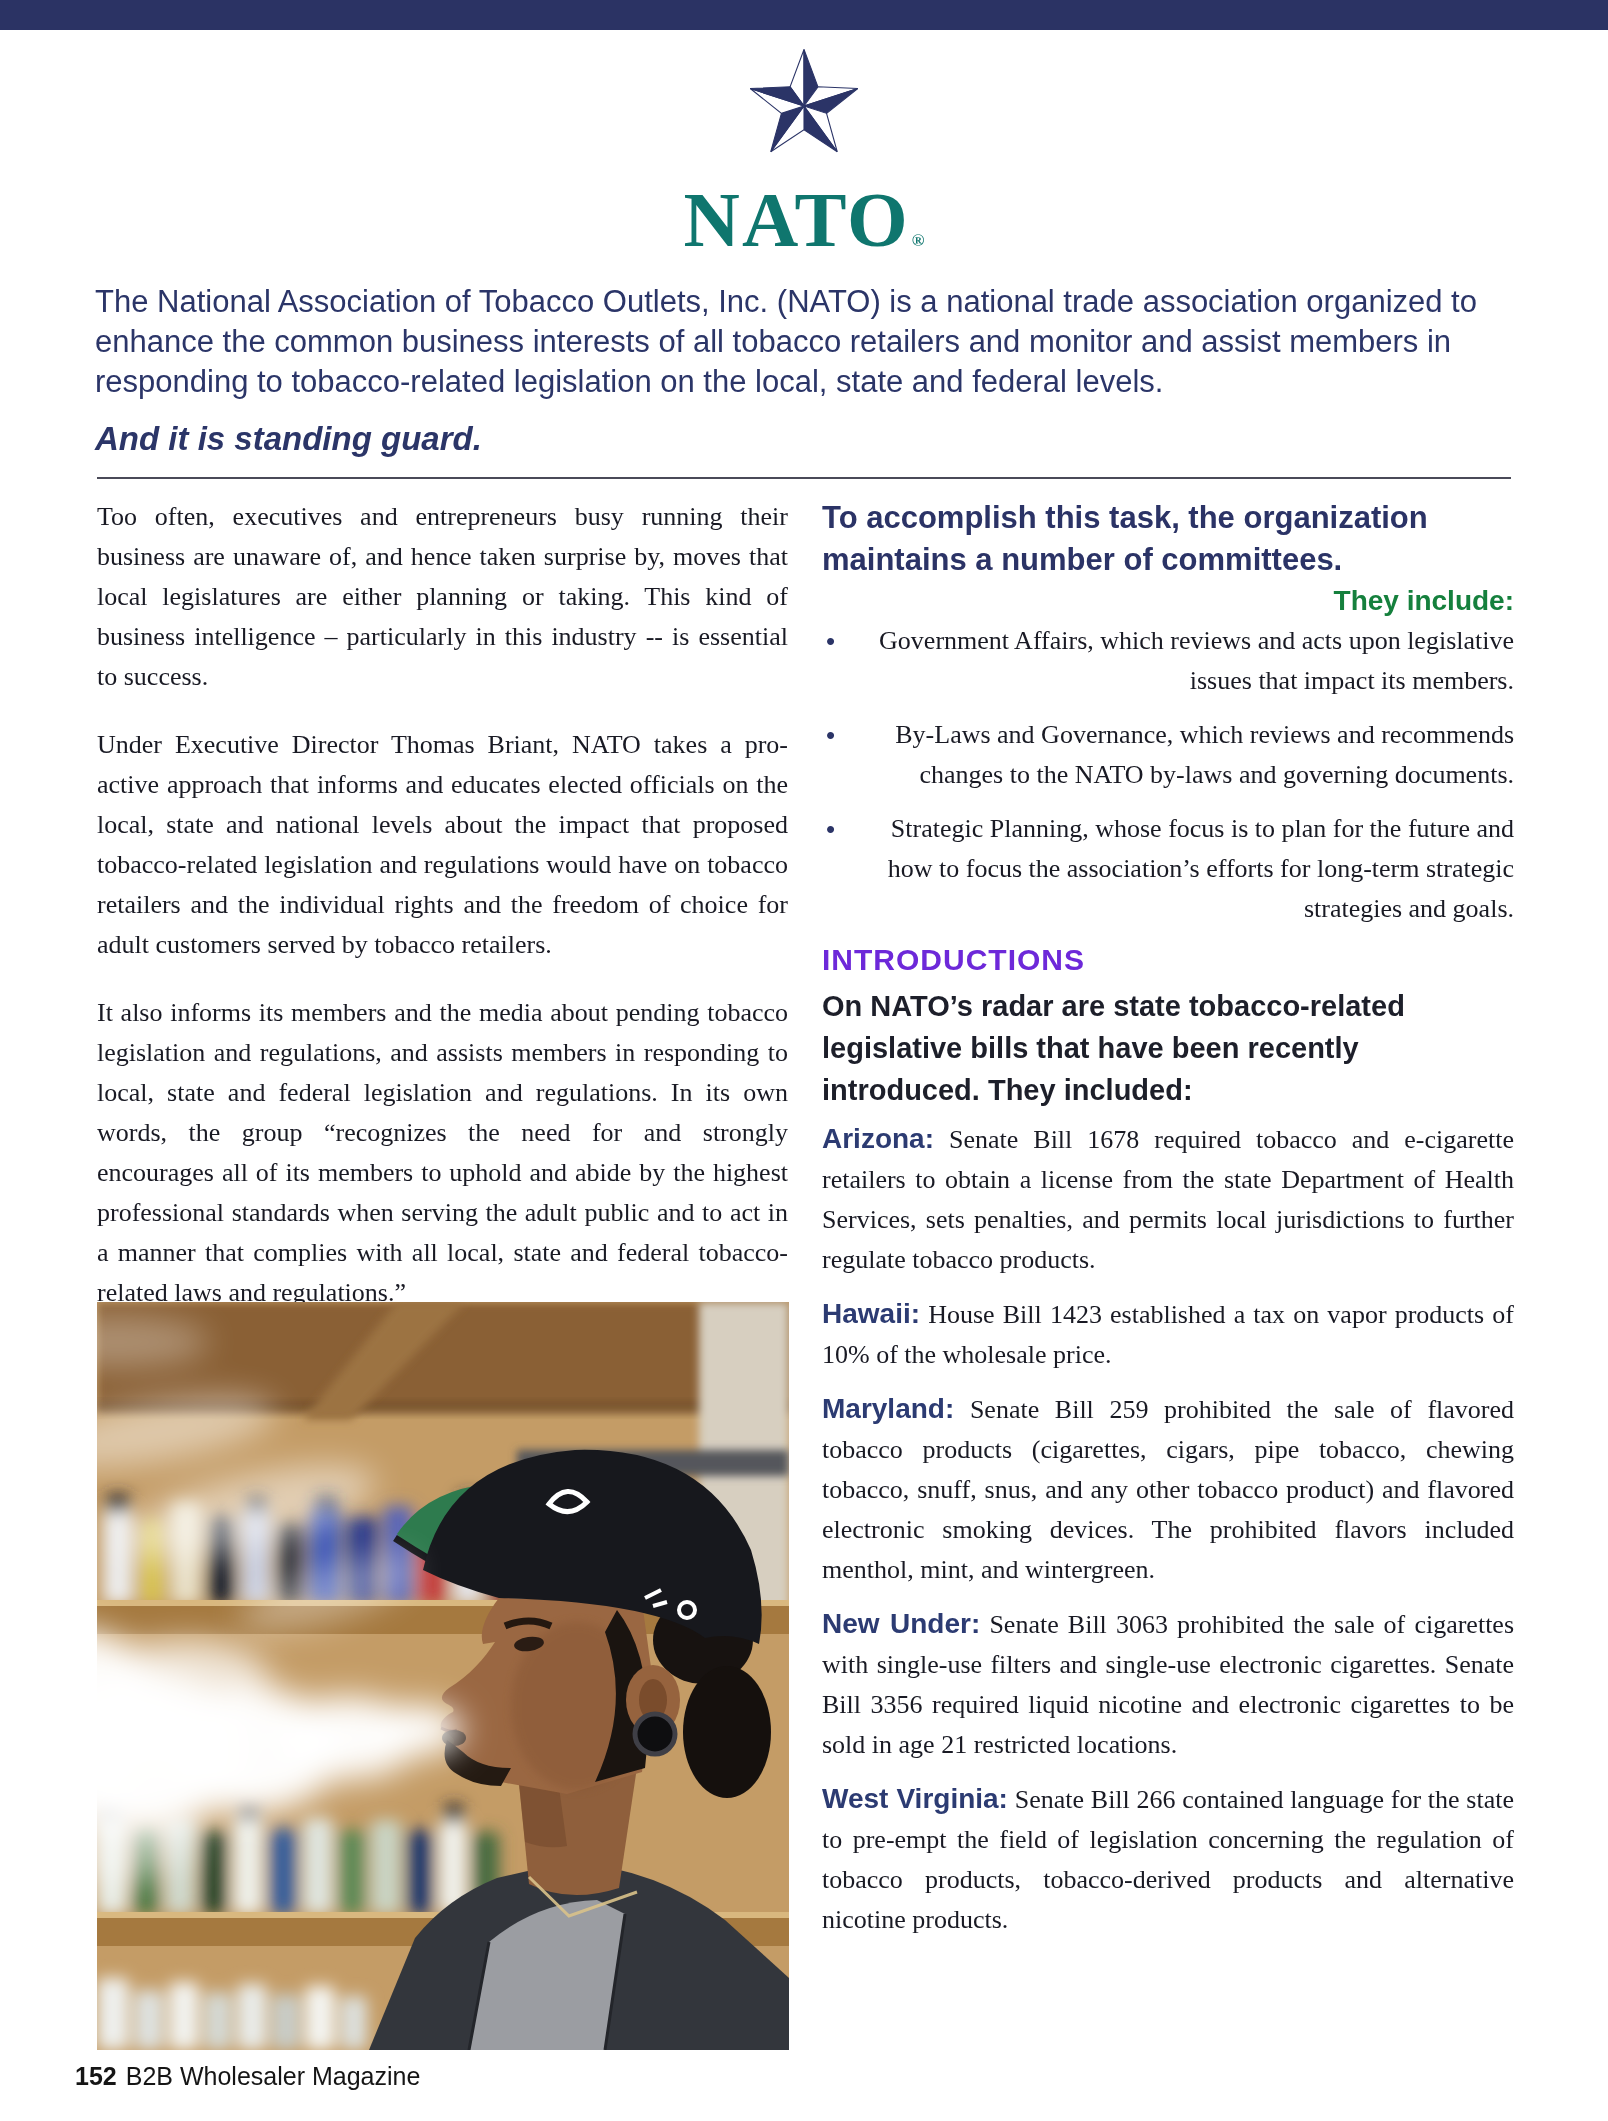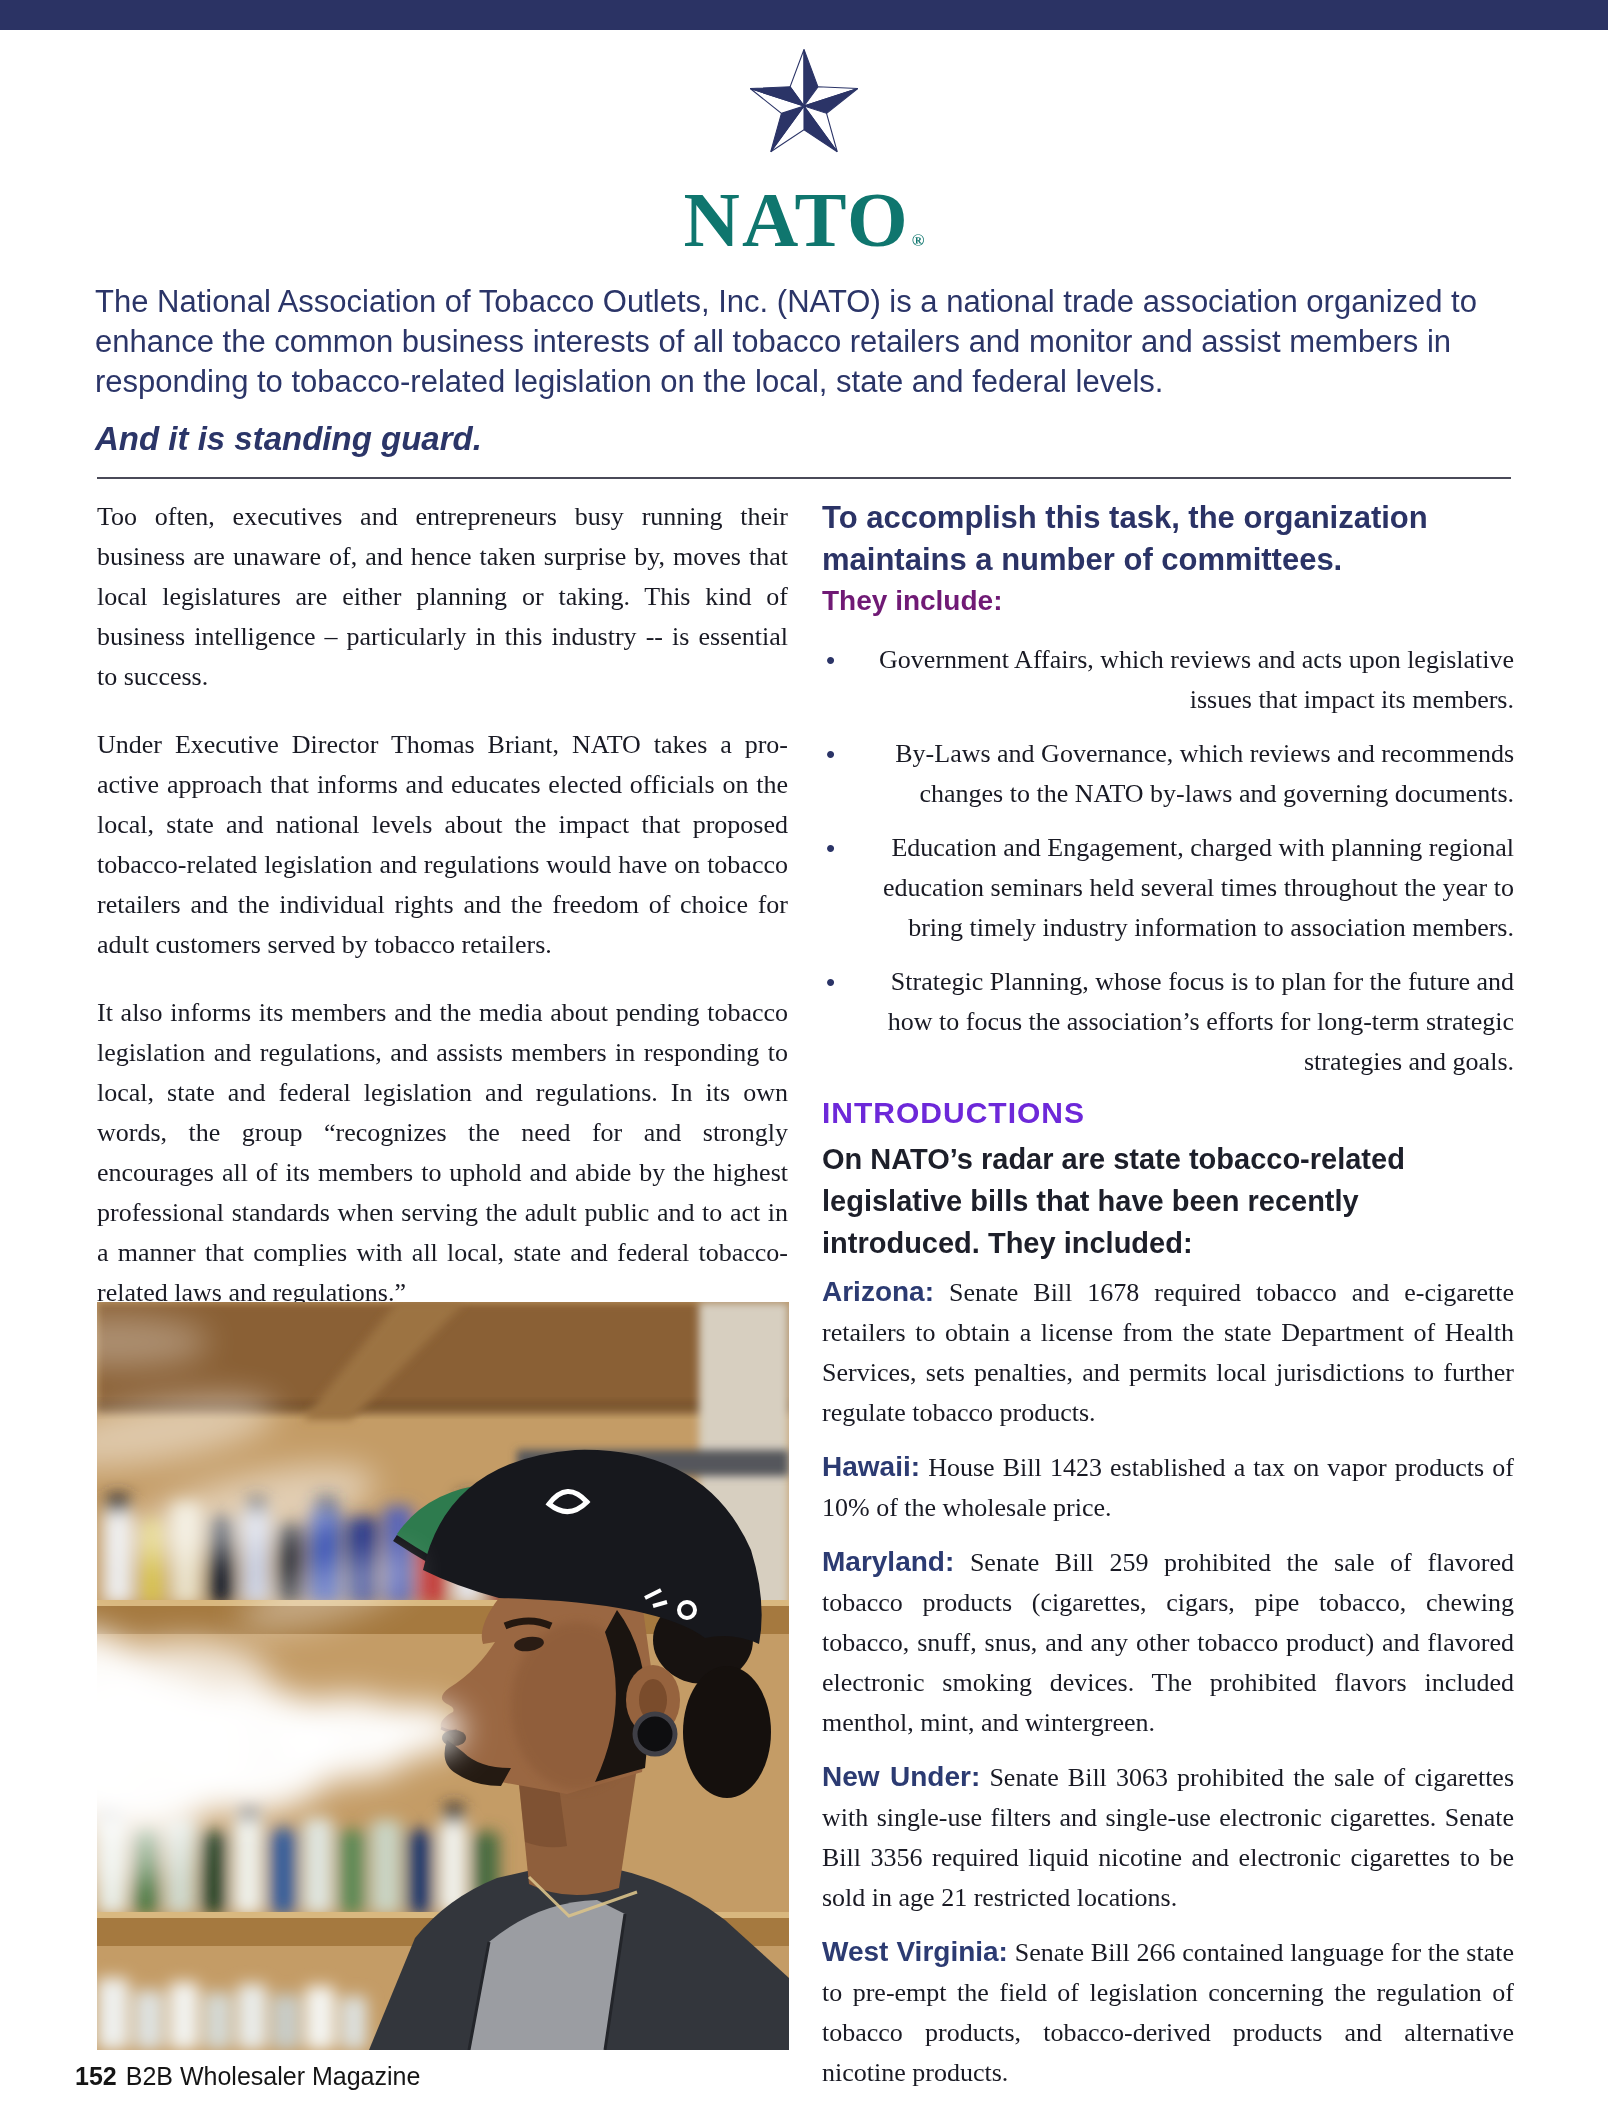--- a/index.html
+++ b/index.html
@@ -37,21 +37,21 @@
 
   .body-p {
     font-family:"Liberation Serif", serif; color:#191a24;
     font-size:26px; line-height:40px; text-align:justify; margin-bottom:28px;
   }
   .col-right .body-p { margin-bottom:14px; }
 
   .committees-heading {
     color:#2b3366; font-size:31px; line-height:42px; font-weight:bold; margin-bottom:4px;
   }
-  .they-include { color:#701a75; font-size:28px; font-weight:bold; margin-bottom:23px; }
+  .they-include { color:#15803d; font-size:28px; font-weight:bold; margin-bottom:4px;text-align:right; }
 
   .committee-list { list-style:none; margin-bottom:8px;text-align:right; }
   .committee-list li {
     position:relative; padding-left:28px; margin-bottom:14px;
     font-family:"Liberation Serif", serif; color:#191a24; font-size:26px; line-height:40px;
   }
   .committee-list li::before {
     content:"\2022"; position:absolute; left:4px; top:0px;
     color:#2b3467; font-size:26px; font-family:"Liberation Sans", sans-serif;
   }
@@ -257,21 +257,20 @@
     </svg>
   </div>
 
   <div class="col-right">
     <h2 class="committees-heading">To accomplish this task, the organization maintains a number of committees.</h2>
     <div class="they-include">They include:</div>
 
     <ul class="committee-list">
       <li>Government Affairs, which reviews and acts upon legislative issues that impact its members.</li>
       <li>By-Laws and Governance, which reviews and recommends changes to the NATO by-laws and governing documents.</li>
-      <li>Education and Engagement, charged with planning regional education seminars held several times throughout the year to bring timely industry information to association members.</li>
       <li>Strategic Planning, whose focus is to plan for the future and how to focus the association’s efforts for long-term strategic strategies and goals.</li>
     </ul>
 
     <h3 class="introductions-heading">INTRODUCTIONS</h3>
     <div class="radar-intro">On NATO’s radar are state tobacco-related legislative bills that have been recently introduced. They included:</div>
 
     <p class="body-p"><span class="state-label">Arizona:</span> <span>Senate Bill 1678 required tobacco and e-cigarette retailers to obtain a license from the state Department of Health Services, sets penalties, and permits local jurisdictions to further regulate tobacco products.</span></p>
     <p class="body-p"><span class="state-label">Hawaii:</span> <span>House Bill 1423 established a tax on vapor products of 10% of the wholesale price.</span></p>
     <p class="body-p"><span class="state-label">Maryland:</span> <span>Senate Bill 259 prohibited the sale of flavored tobacco products (cigarettes, cigars, pipe tobacco, chewing tobacco, snuff, snus, and any other tobacco product) and flavored electronic smoking devices. The prohibited flavors included menthol, mint, and wintergreen.</span></p>
     <p class="body-p"><span class="state-label">New Under:</span> <span>Senate Bill 3063 prohibited the sale of cigarettes with single-use filters and single-use electronic cigarettes. Senate Bill 3356 required liquid nicotine and electronic cigarettes to be sold in age 21 restricted locations.</span></p>

